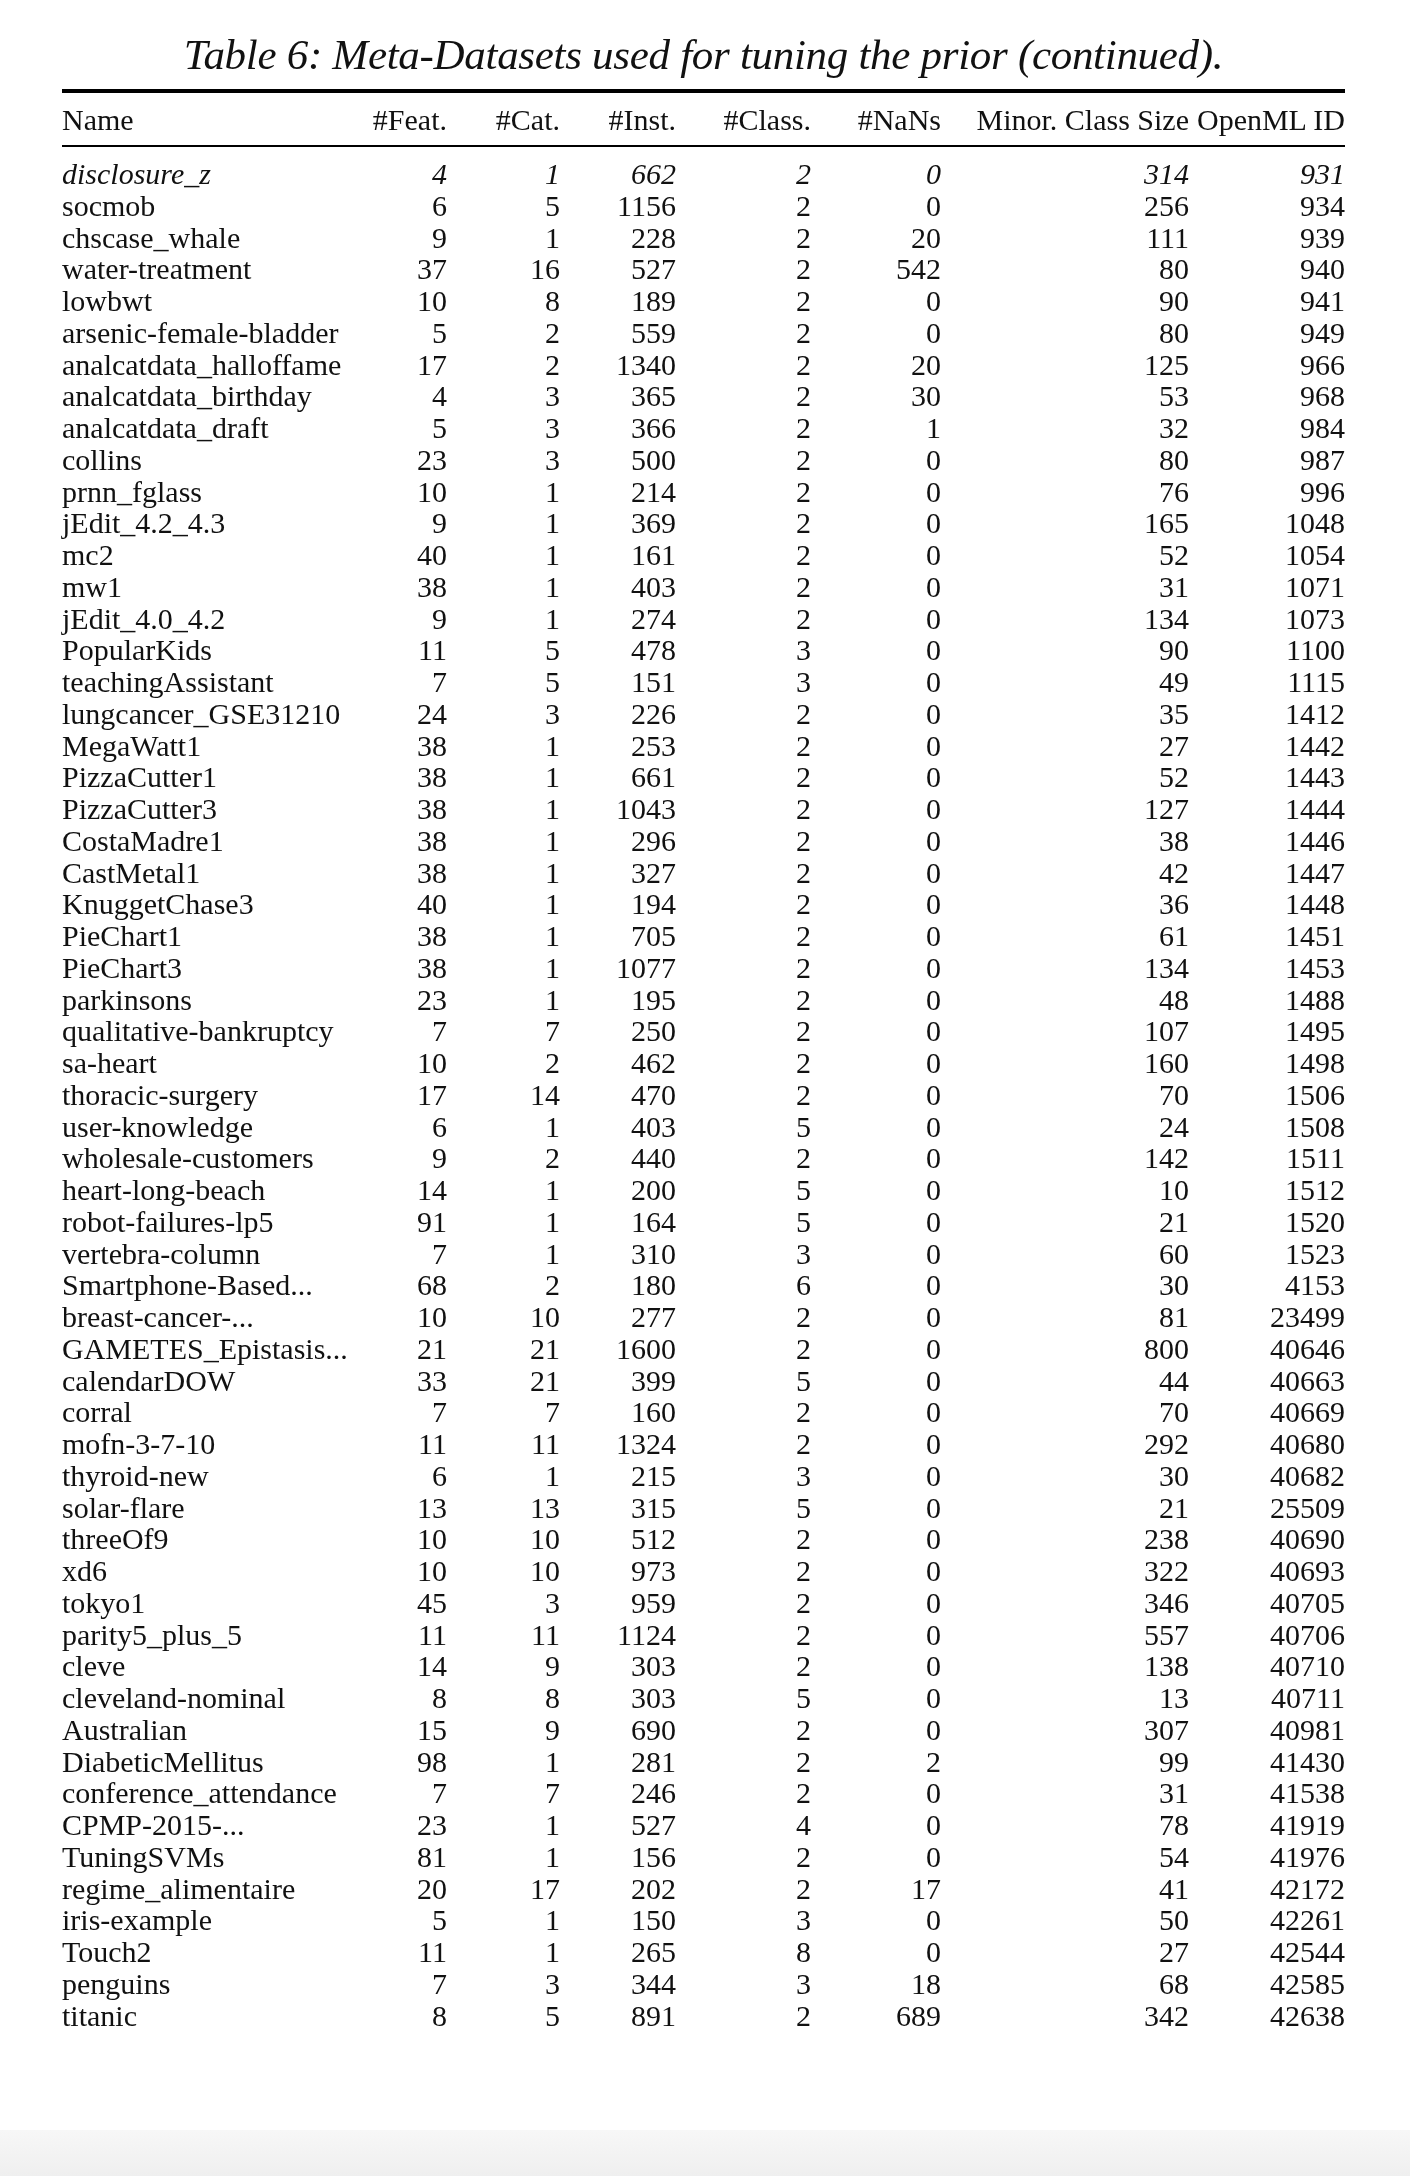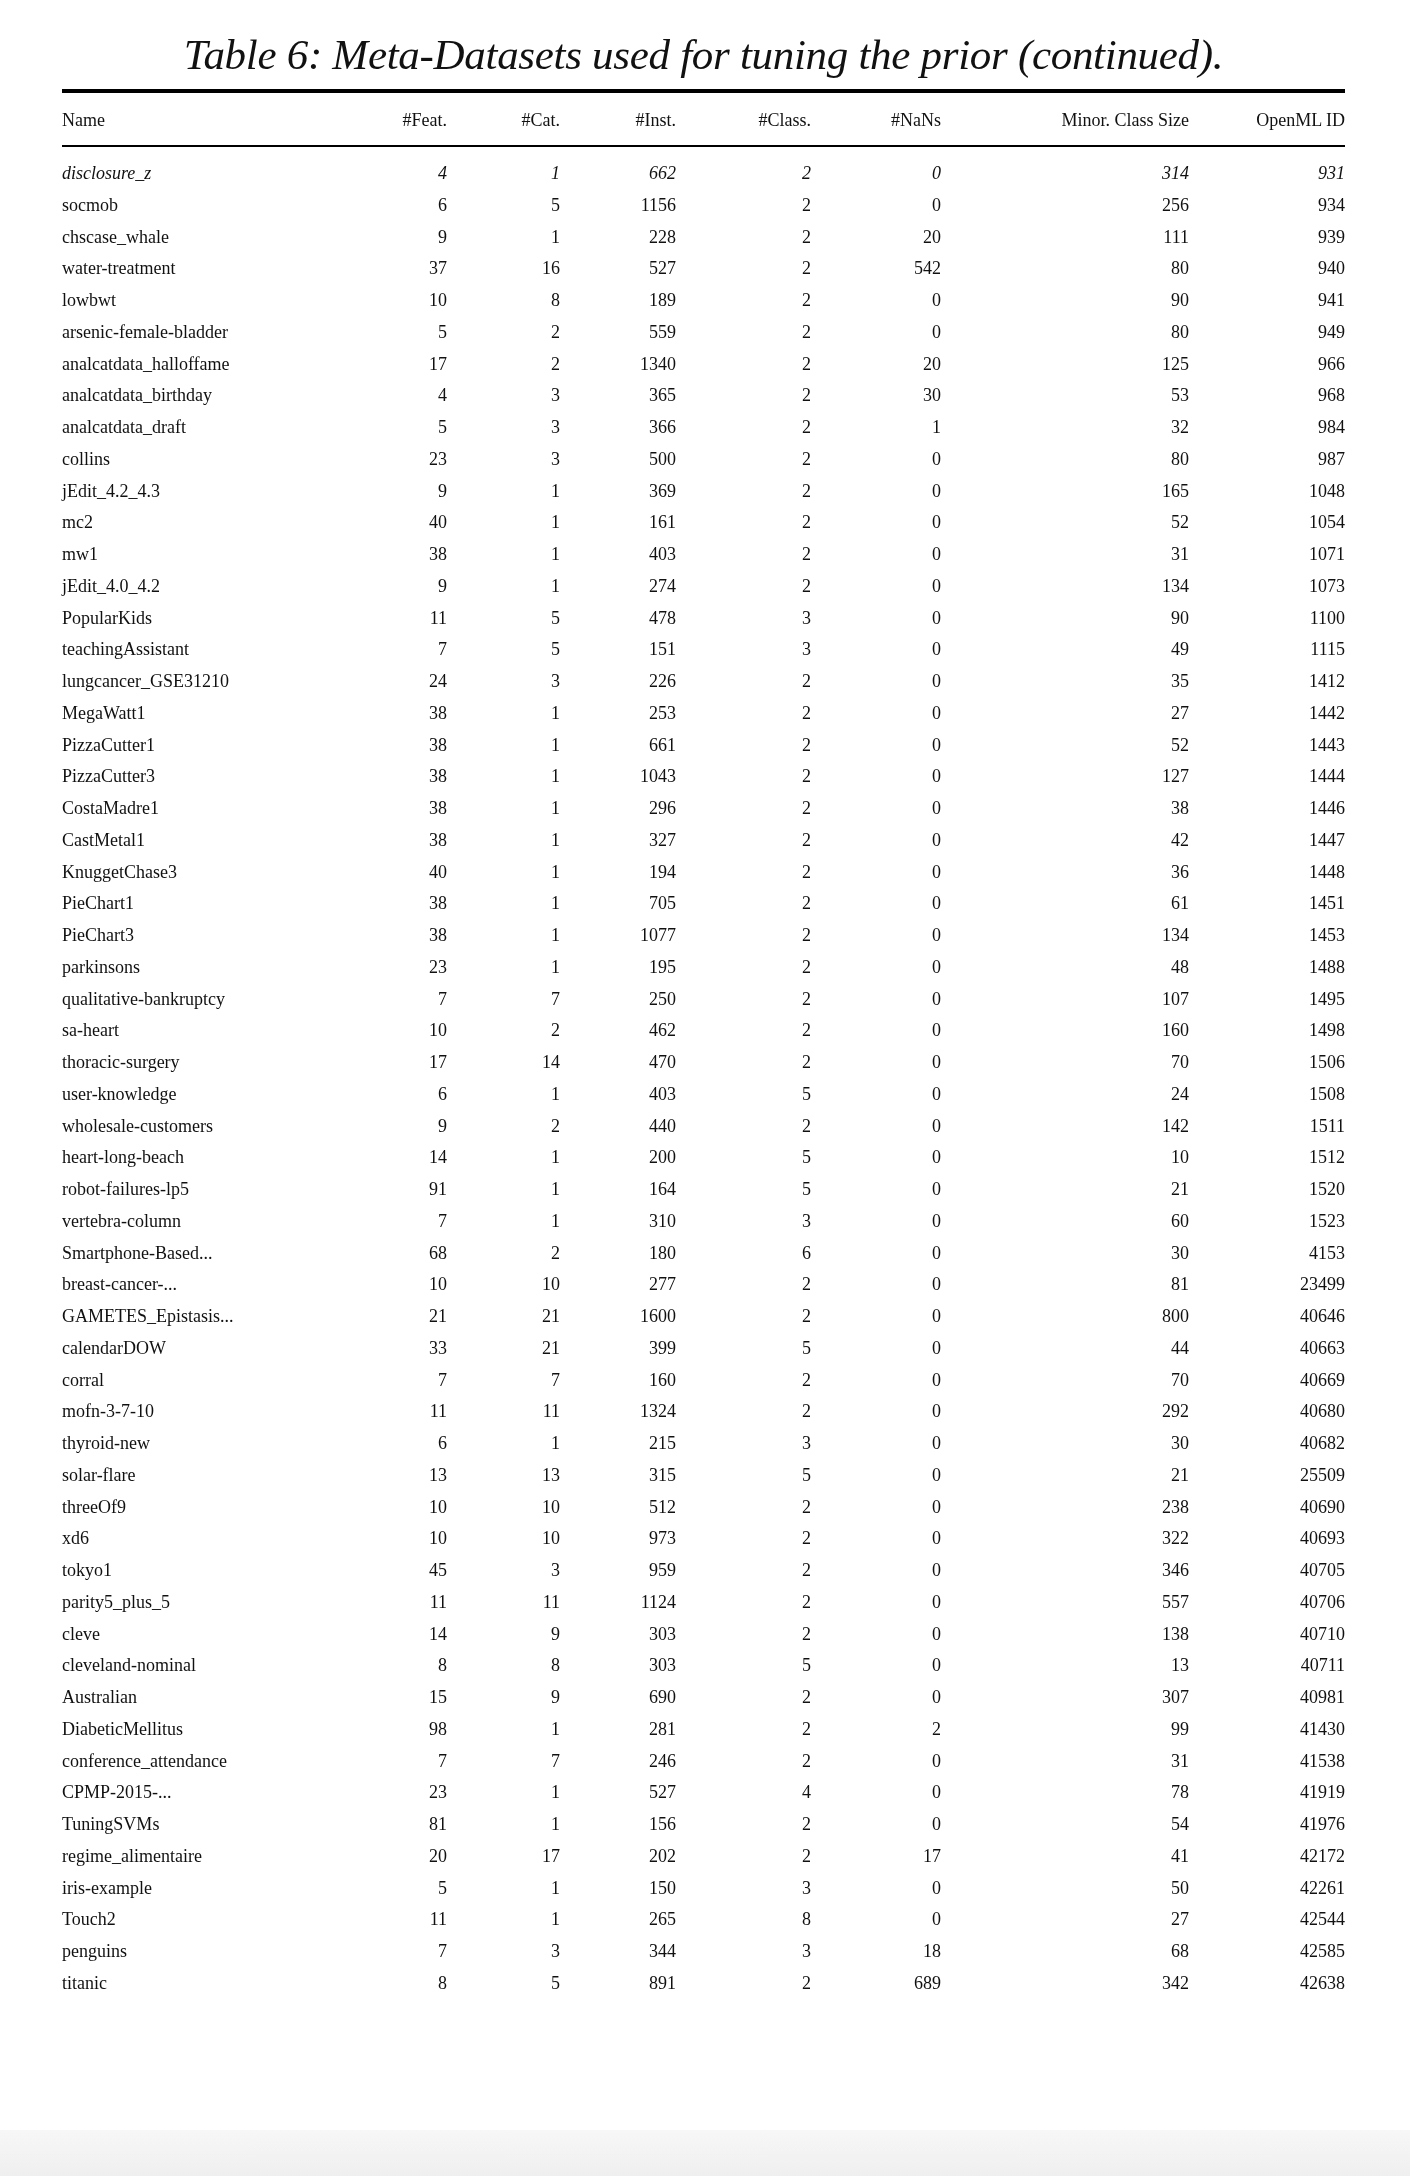--- a/index.html
+++ b/index.html
@@ -12,21 +12,21 @@
       background: linear-gradient(#f7f7f7, #efefef); }
     .caption {
       position: absolute; left: 62px; width: 1283px; top: 30px; text-align: center;
       font-size: 43px; line-height: 50px; letter-spacing: -0.3px; font-style: italic;
     }
     .rule-top { position: absolute; left: 62px; width: 1283px; top: 89px; height: 4px; background: #000; }
     .rule-mid { position: absolute; left: 62px; width: 1283px; top: 145px; height: 2px; background: #000; }
     .rule-bot { position: absolute; left: 62px; width: 1283px; top: 2135px; height: 4px; background: #000; }
     table {
       position: absolute; left: 62px; top: 98px; width: 1283px;
-      border-collapse: collapse; font-size: 18px; table-layout: fixed;
+      border-collapse: collapse; font-size: 30px; table-layout: fixed;
     }
     th, td { padding: 0; white-space: nowrap; font-weight: normal; }
     thead th { height: 44px; line-height: 44px; }
     tbody tr { height: 31.75px; line-height: 31.75px; }
     tbody tr.first td { padding-top: 16px; font-style: italic; }
     .c-name { text-align: left; }
     .num { text-align: right; }
     col.w-name { width: 265px; }
     col.w-feat { width: 120px; }
     col.w-cat { width: 113px; }
@@ -162,20 +162,30 @@
           <td class="c-name">collins</td>
           <td class="num">23</td>
           <td class="num">3</td>
           <td class="num">500</td>
           <td class="num">2</td>
           <td class="num">0</td>
           <td class="num">80</td>
           <td class="num">987</td>
         </tr>
         <tr>
+          <td class="c-name">prnn_fglass</td>
+          <td class="num">10</td>
+          <td class="num">1</td>
+          <td class="num">214</td>
+          <td class="num">2</td>
+          <td class="num">0</td>
+          <td class="num">76</td>
+          <td class="num">996</td>
+        </tr>
+        <tr>
           <td class="c-name">jEdit_4.2_4.3</td>
           <td class="num">9</td>
           <td class="num">1</td>
           <td class="num">369</td>
           <td class="num">2</td>
           <td class="num">0</td>
           <td class="num">165</td>
           <td class="num">1048</td>
         </tr>
         <tr>

